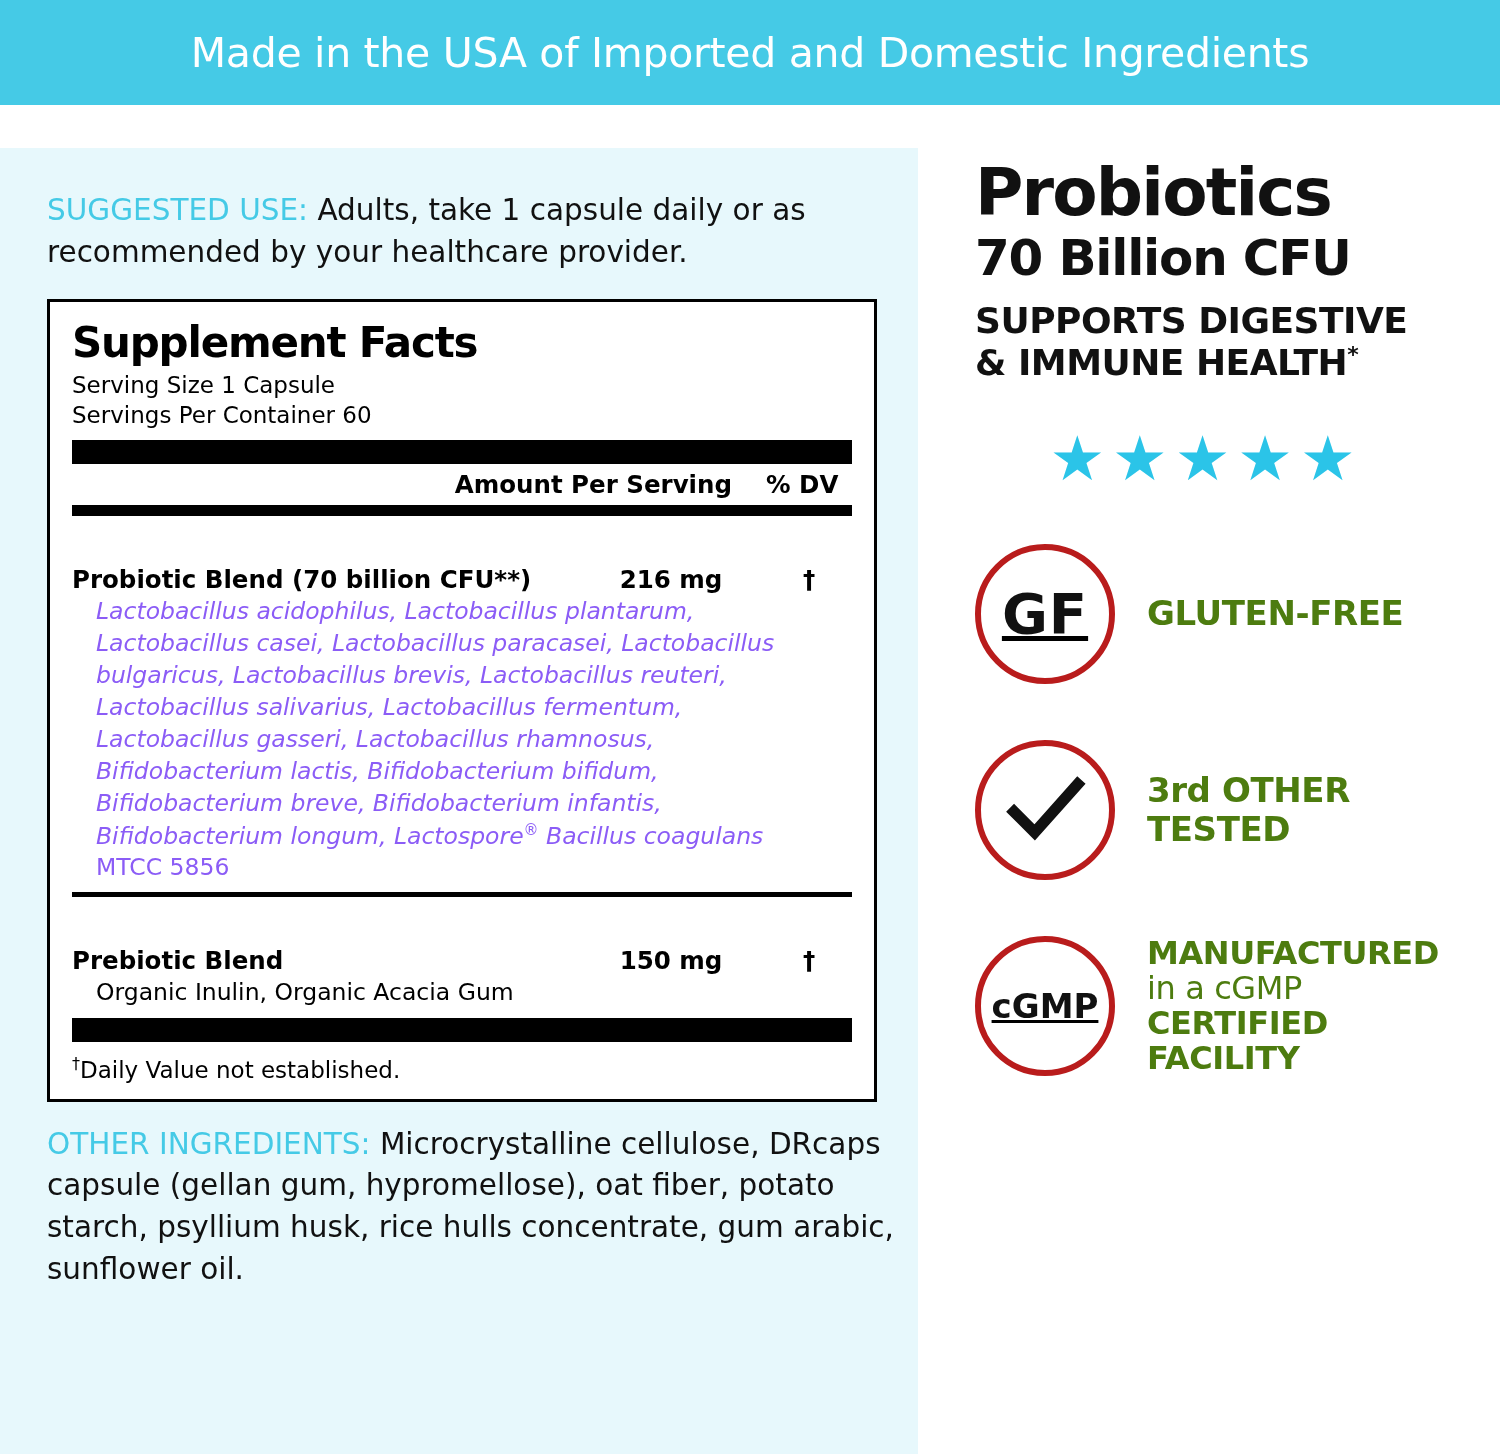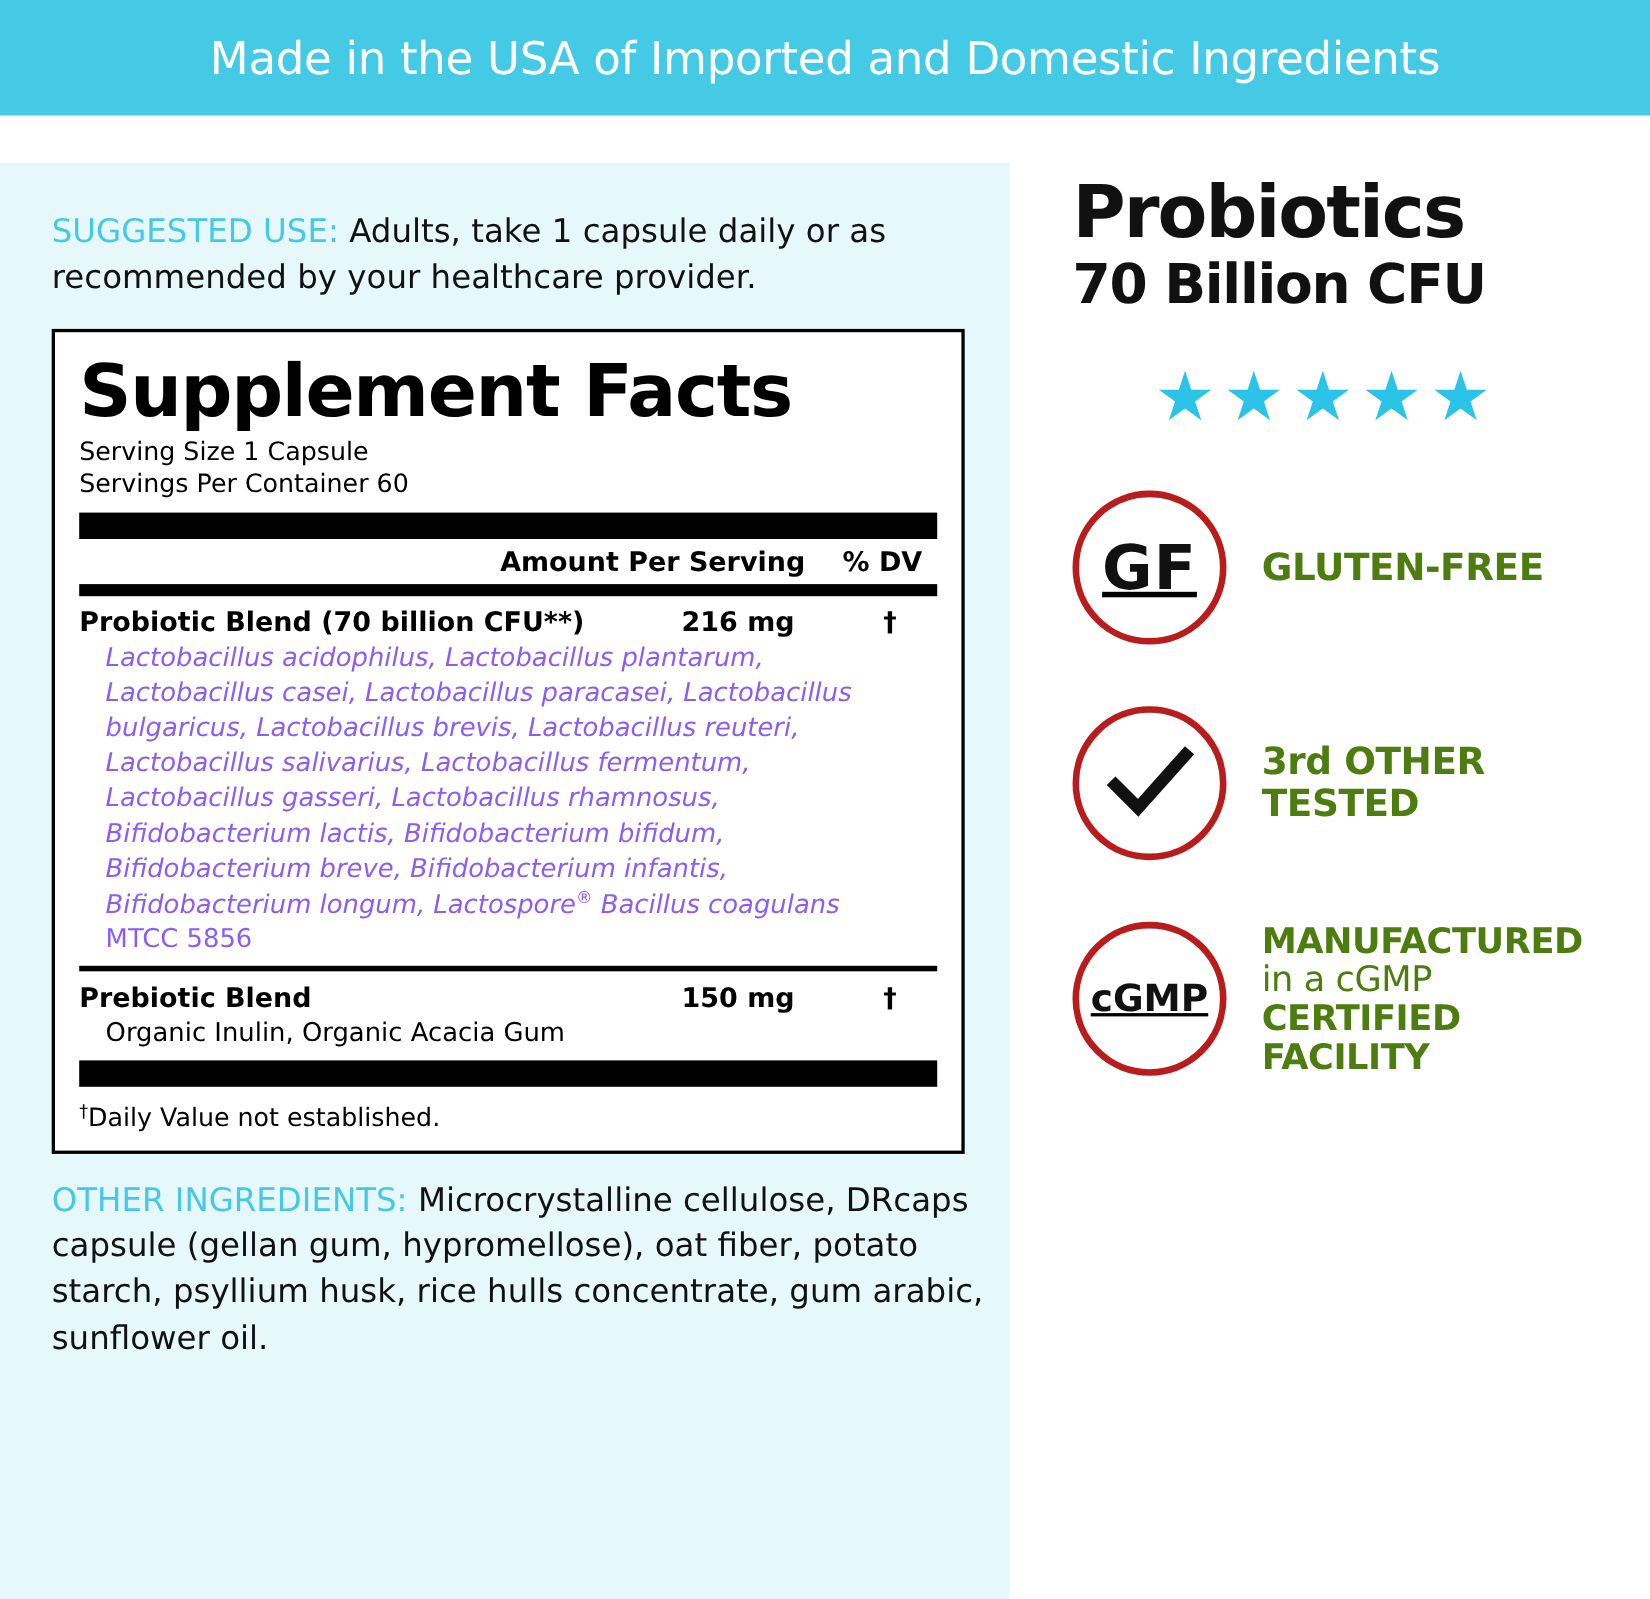--- a/index.html
+++ b/index.html
@@ -59,21 +59,21 @@
 
   
   .facts-box {
     margin-top: 25px;
     width: 830px;
     border: 3px solid #000;
     background: #ffffff;
     padding: 14px 22px 16px 22px;
   }
   .facts-title {
-    font-size: 66px;
+    font-size: 42px;
     font-weight: bold;
     letter-spacing: -1.2px;
     line-height: 1.08;
     color: #000;
     margin: 4px 0 6px 0;
   }
   .serving-line {
     font-size: 23px;
     line-height: 1.28;
     color: #000;
@@ -102,21 +102,21 @@
   .amount-row .aps { margin-right: 34px; }
   .amount-row .dv { width: 86px; text-align: left; }
 
   .nutrient-row {
     display: flex;
     align-items: baseline;
     font-size: 24.5px;
     font-weight: bold;
     padding: 9px 0 0 0;
   }
-  .nutrient-name { flex: 1; }
+  .nutrient-name { flex: 1; margin-top: 40px; }
   .nutrient-amt { width: 190px; text-align: center; }
   .nutrient-dv { width: 86px; text-align: center; }
 
   .species {
     font-size: 23.5px;
     font-style: italic;
     line-height: 1.36;
     padding: 2px 18px 8px 24px;
     color: #8b5cf6;
   }
@@ -279,20 +279,24 @@
     </div>
 
     <div class="other-ing">
       <span class="label-accent">OTHER INGREDIENTS:</span><span> Microcrystalline cellulose, DRcaps capsule (gellan gum, hypromellose), oat fiber, potato starch, psyllium husk, rice hulls concentrate, gum arabic, sunflower oil.</span>
     </div>
   </div>
 
   <div class="right-col">
     <div class="product-title">Probiotics</div>
     <div class="product-sub">70 Billion CFU</div>
+    <div class="product-claim">
+      <span>SUPPORTS DIGESTIVE</span><br>
+      <span>&amp; IMMUNE HEALTH</span><sup>*</sup>
+    </div>
 
     <div class="stars">
       <span class="star">★</span>
       <span class="star">★</span>
       <span class="star">★</span>
       <span class="star">★</span>
       <span class="star">★</span>
     </div>
 
     <div class="badges">

